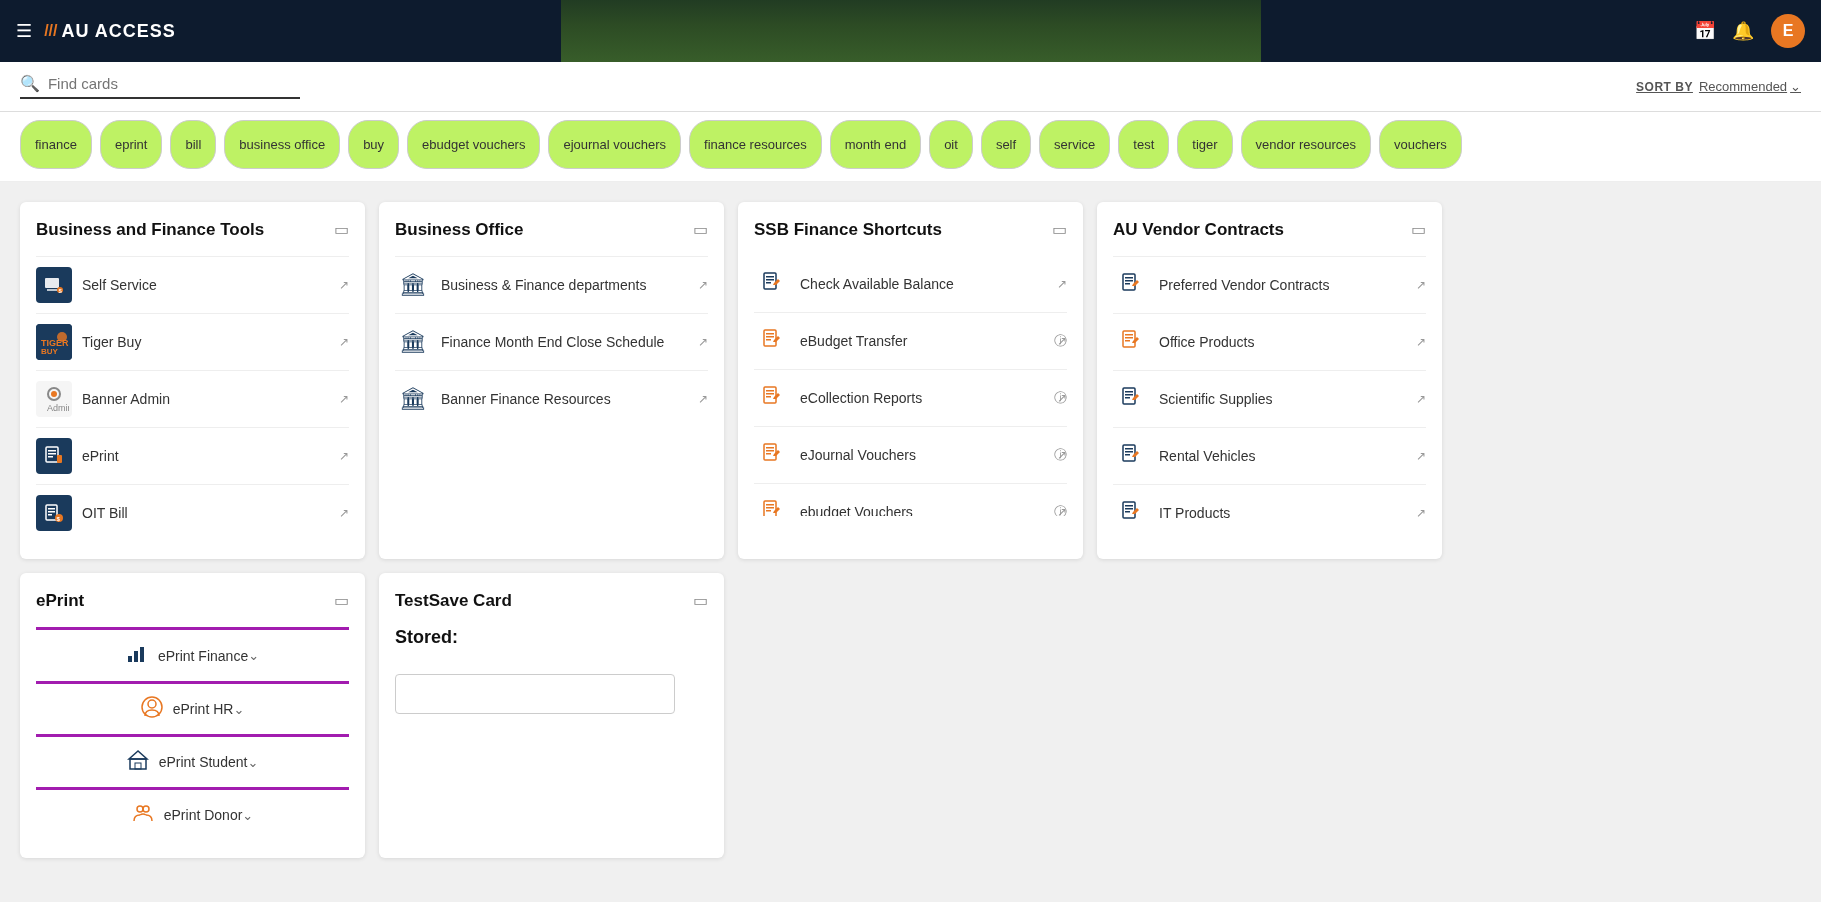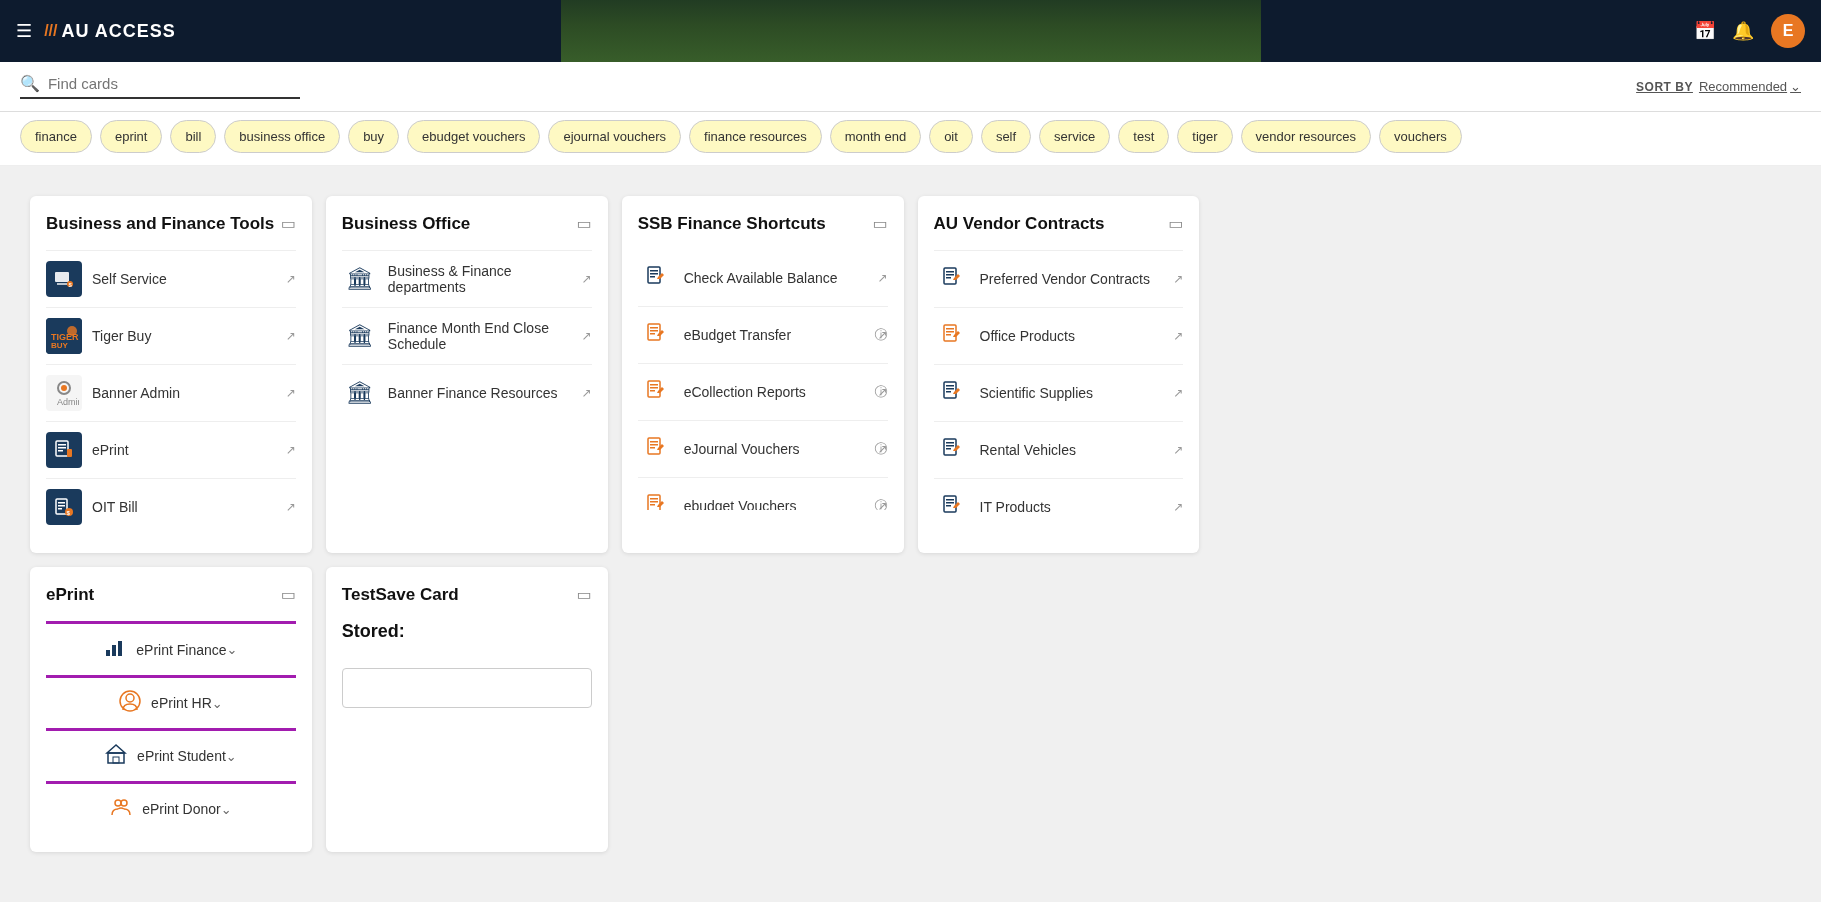--- a/index.html
+++ b/index.html
@@ -147,32 +147,32 @@
       background: white;
       padding: 8px 20px 12px;
       display: flex;
       flex-wrap: wrap;
       gap: 8px;
       border-bottom: 1px solid #eee;
     }
     .tag {
       border: 1px solid #ccc;
       border-radius: 20px;
-      padding: 8px 14px;
+      padding: 16px 14px;
       font-size: 13px;
       color: #333;
       cursor: pointer;
-      background: #fef9c3;
+      background: #bef264;
     }
 
     
     .cards-area {
-      padding: 30px;
+      padding: 20px;
       display: grid;
-      grid-template-columns: repeat(6, 1fr);
+      grid-template-columns: repeat(5, 1fr);
       gap: 14px;
     }
 
     
     .card {
       background: white;
       border-radius: 6px;
       padding: 18px 16px;
       box-shadow: 0 1px 4px rgba(0,0,0,0.1);
       position: relative;

